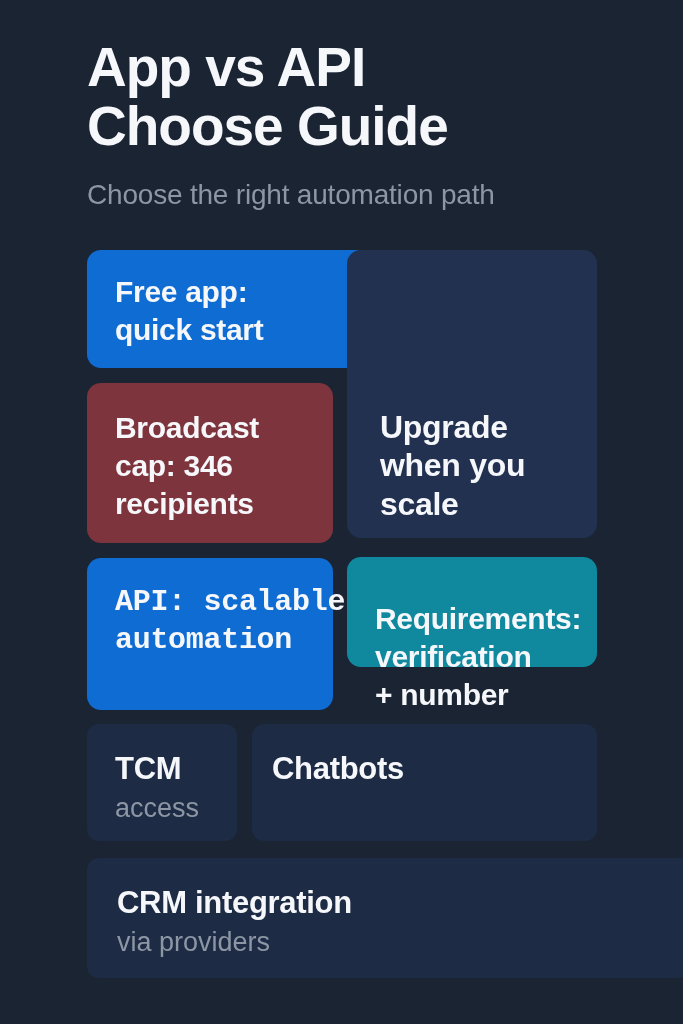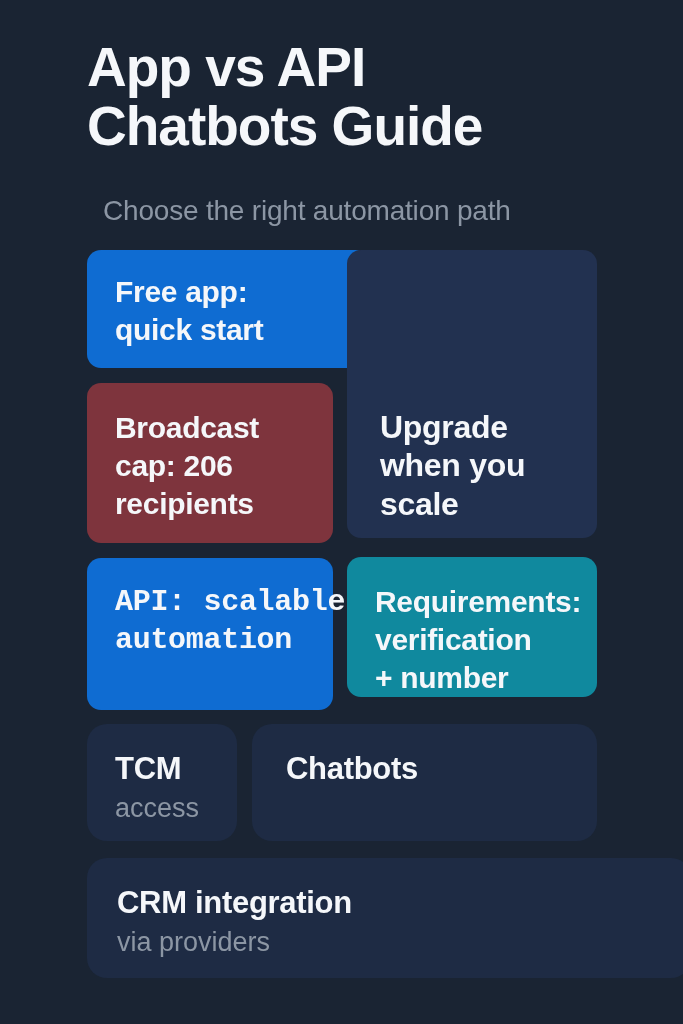--- a/index.html
+++ b/index.html
@@ -11,21 +11,21 @@
     font-family:"Liberation Sans",sans-serif;
     -webkit-font-smoothing:antialiased;
   }
   .title{
     position:absolute;left:87px;top:38px;margin:0;
     font-size:55px;font-weight:700;line-height:1.07;
     letter-spacing:-1px;color:var(--text-primary,#f5f7fa);
     white-space:pre-line;
   }
   .subtitle{
-    position:absolute;left:87px;top:179px;margin:16px;
+    position:absolute;left:87px;top:179px;margin:0;
     font-size:28px;font-weight:400;letter-spacing:-0.2px;
     color:var(--text-muted,#8c96a4);
   }
   .card{position:absolute;border-radius:14px;box-sizing:border-box;}
   .card-label{
     display:block;
     font-size:30px;font-weight:700;line-height:1.27;
     letter-spacing:-0.3px;color:var(--text-primary,#f5f7fa);
     white-space:pre;
   }
@@ -34,57 +34,57 @@
   .card-upgrade{left:347px;top:250px;width:250px;height:288px;background:var(--panel-navy,#223150);}
   .bubble{
     position:absolute;left:58px;top:-2px;width:186px;height:118px;
     border-radius:20px;background:var(--accent-teal,#18b89b);
     padding:23px 0 0 27px;box-sizing:border-box;
   }
   .bubble-label{font-size:30px;line-height:1.3;}
   .bubble-tail{position:absolute;left:131px;top:114px;width:36px;height:26px;fill:var(--accent-teal,#18b89b);}
   .upgrade-label{position:absolute;left:33px;top:158px;font-size:32px;line-height:1.2;}
   .card-api{left:87px;top:558px;width:246px;height:152px;background:var(--accent-blue,#0f6cd2);padding:25px 0 0 28px;font-family:Liberation Mono, monospace;}
-  .card-requirements{left:347px;top:557px;width:250px;height:140px;background:var(--accent-deep-teal,#10899e);padding:26px 0 0 28px;}
-  .panelcard{background:var(--panel-navy-soft,#1e2b44);border-radius:20px;}
+  .card-requirements{left:347px;top:557px;width:250px;height:110px;background:var(--accent-deep-teal,#10899e);padding:43px 0 0 28px;}
+  .panelcard{background:var(--panel-navy-soft,#1e2b44);border-radius:12px;}
   .card-tcm{left:87px;top:724px;width:150px;height:117px;padding:27px 0 0 28px;}
-  .card-chatbots{left:252px;top:724px;width:345px;height:117px;padding:27px 0 0 34px;}
+  .card-chatbots{left:252px;top:724px;width:345px;height:117px;padding:27px 0 0 20px;}
   .card-crm{left:87px;top:858px;width:604px;height:120px;padding:27px 0 0 30px;}
   .row-title{
     display:block;font-size:31px;font-weight:700;letter-spacing:-0.3px;
     color:var(--text-primary,#f5f7fa);line-height:1.15;
   }
   .row-sub{
     display:block;margin-top:6px;font-size:27px;font-weight:400;
     color:var(--text-muted,#8c96a4);line-height:1.15;
   }
 </style>
 </head>
 <body>
 
 <div class="canvas">
 
   <h1 class="title">App vs API
-Chatbots Guide</h1>
+Choose Guide</h1>
   <p class="subtitle">Choose the right automation path</p>
 
   <div class="card card-free-app">
     <span class="card-label">Free app:
 quick start</span>
   </div>
 
   <div class="card card-upgrade">
     <span class="card-label upgrade-label">Upgrade
 when you
 scale</span>
   </div>
 
   <div class="card card-broadcast">
     <span class="card-label">Broadcast
-cap: 206
+cap: 346
 recipients</span>
   </div>
 
   <div class="card card-api">
     <span class="card-label">API: scalable
 automation</span>
   </div>
 
   <div class="card card-requirements">
     <span class="card-label">Requirements:

